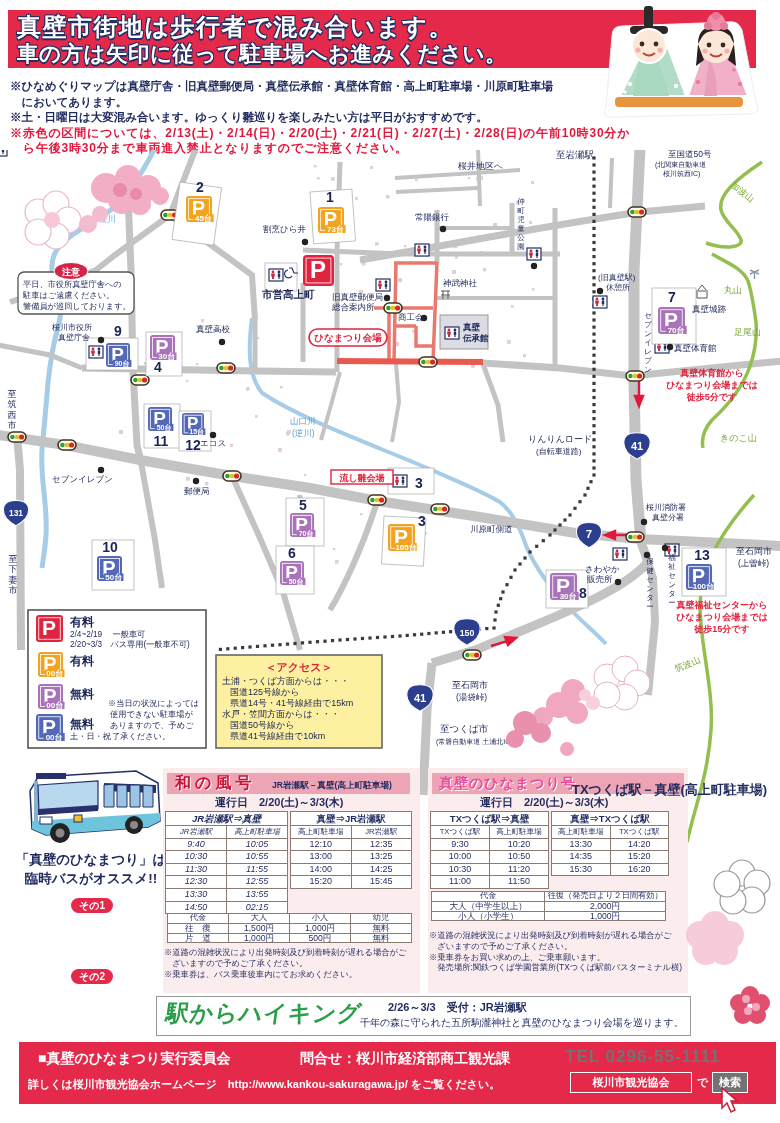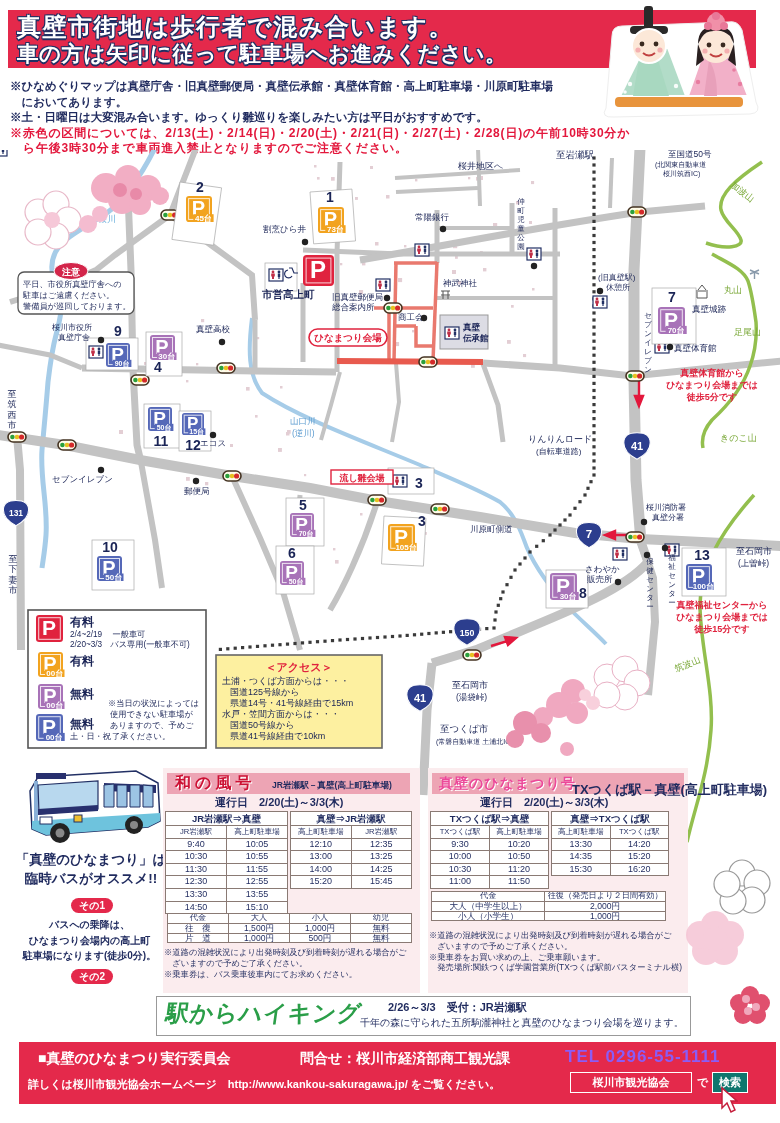--- a/index.html
+++ b/index.html
@@ -832,35 +832,34 @@
   <ellipse cx="116" cy="56" rx="4" ry="4" fill="#888"></ellipse>
   <rect x="22" y="48" width="12" height="7" fill="#fff" stroke="#223064" stroke-width="1"></rect>
   <rect x="56" y="46" width="8" height="7" fill="#f0c030" stroke="#223064" stroke-width="1"></rect>
   <rect x="18" y="4" width="30" height="6" fill="#28306e"></rect>
 </svg>
 
 <div class="abs navy b" style="left:3px;top:84px;width:160px;font-size:13.5px;line-height:19px;text-align:center;">「真壁のひなまつり」は<br>臨時バスがオススメ!!</div>
 
 <div class="abs b" style="left:63px;top:132px;width:42px;height:15px;background:#e4294b;border-radius:8px;color:#fff;font-size:10px;text-align:center;line-height:15px;">その1</div>
 
-<div class="abs navy b" style="left:0px;top:151px;width:163px;font-size:10px;line-height:15.5px;text-align:center;">バスへの乗降は、<br>ひなまつり会場内の高上町<br>駐車場になります(徒歩0分)。</div>
 
 <div class="abs b" style="left:63px;top:203px;width:42px;height:15px;background:#e4294b;border-radius:8px;color:#fff;font-size:10px;text-align:center;line-height:15px;">その2</div>
 
 </div>
 
 <div class="abs" style="left:163px;top:768px;width:257px;height:225px;background:#fbecee;"></div>
 
 <div class="abs" style="left:167px;top:773px;width:243px;height:21px;background:#eda4b4;"></div>
 <div class="abs b" style="left:175px;top:773px;font-size:16px;color:#cc1134;letter-spacing:4px;text-shadow:1px 1px 0 #fff;">和の風号</div>
 <div class="abs b navy" style="left:272px;top:780px;font-size:8.6px;">JR岩瀬駅－真壁(高上町駐車場)</div>
 
 <div class="abs navy b" style="left:215px;top:795px;font-size:11px;">運行日　2/20(土)～3/3(木)</div>
 
-<table class="abs tt" style="left:165px;top:811px;width:123px;">
+<table class="abs tt" style="left:165px;top:811px;width:123px;font-style:italic;">
 <tbody>
       <tr>
         <th colspan="2" class="hd">JR岩瀬駅⇒真壁</th>
       </tr>
 <tr>
         <td class="sh">JR岩瀬駅</td>
         <td class="sh">高上町駐車場</td>
       </tr>
 <tr>
         <td>9:40</td>
@@ -877,21 +876,21 @@
 <tr>
         <td>12:30</td>
         <td>12:55</td>
       </tr>
 <tr>
         <td>13:30</td>
         <td>13:55</td>
       </tr>
 <tr>
         <td>14:50</td>
-        <td>15:10</td>
+        <td>02:15</td>
       </tr>
 </tbody>
   </table>
 
 <table class="abs tt" style="left:290px;top:811px;width:122px;">
 <tbody>
       <tr>
         <th colspan="2" class="hd">真壁⇒JR岩瀬駅</th>
       </tr>
 <tr>
@@ -1059,23 +1058,23 @@
     <circle cx="66" cy="144" r="4"></circle>
       <circle cx="76" cy="152" r="4"></circle>
       <circle cx="68" cy="156" r="4"></circle>
   </g>
 </svg>
 
 <div class="abs" style="left:19px;top:1042px;width:757px;height:62px;background:#e4294b;"></div>
 
 <div class="abs b" style="left:38px;top:1050px;font-size:14px;color:#fff;">■真壁のひなまつり実行委員会</div>
 <div class="abs b" style="left:300px;top:1050px;font-size:14px;color:#fff;">問合せ：桜川市経済部商工観光課</div>
-<div class="abs b" style="left:565px;top:1047px;font-size:17px;color:#8b5cf6;letter-spacing:1px;">TEL 0296-55-1111</div>
+<div class="abs b" style="left:565px;top:1047px;font-size:17px;color:#737373;letter-spacing:1px;">TEL 0296-55-1111</div>
 
 <div class="abs b" style="left:28px;top:1077px;font-size:11px;color:#fff;">詳しくは桜川市観光協会ホームページ　http://www.kankou-sakuragawa.jp/ をご覧ください。</div>
 
 <div class="abs" style="left:570px;top:1072px;width:120px;height:19px;border:1.5px solid #fff;color:#fff;font-size:11px;font-weight:bold;text-align:center;line-height:19px;">桜川市観光協会</div>
 <div class="abs b" style="left:697px;top:1075px;font-size:11px;color:#fff;">で</div>
-<div class="abs" style="left:712px;top:1072px;width:34px;height:19px;border:1.5px solid #fff;background:#0f766e;color:#fff;font-size:11px;font-weight:bold;text-align:center;line-height:19px;">検索</div>
+<div class="abs" style="left:712px;top:1072px;width:34px;height:19px;border:1.5px solid #fff;background:#737373;color:#fff;font-size:11px;font-weight:bold;text-align:center;line-height:19px;">検索</div>
 
 <svg class="abs" style="left:716px;top:1086px;" width="22" height="30" viewBox="0 0 22 30">
   <path d="M6,2 L6,22 L11,17 L15,26 L19,24 L15,15 L21,15 Z" fill="#fff" stroke="#c51f3c" stroke-width="1.5"></path>
 </svg>
 
 </body></html>

